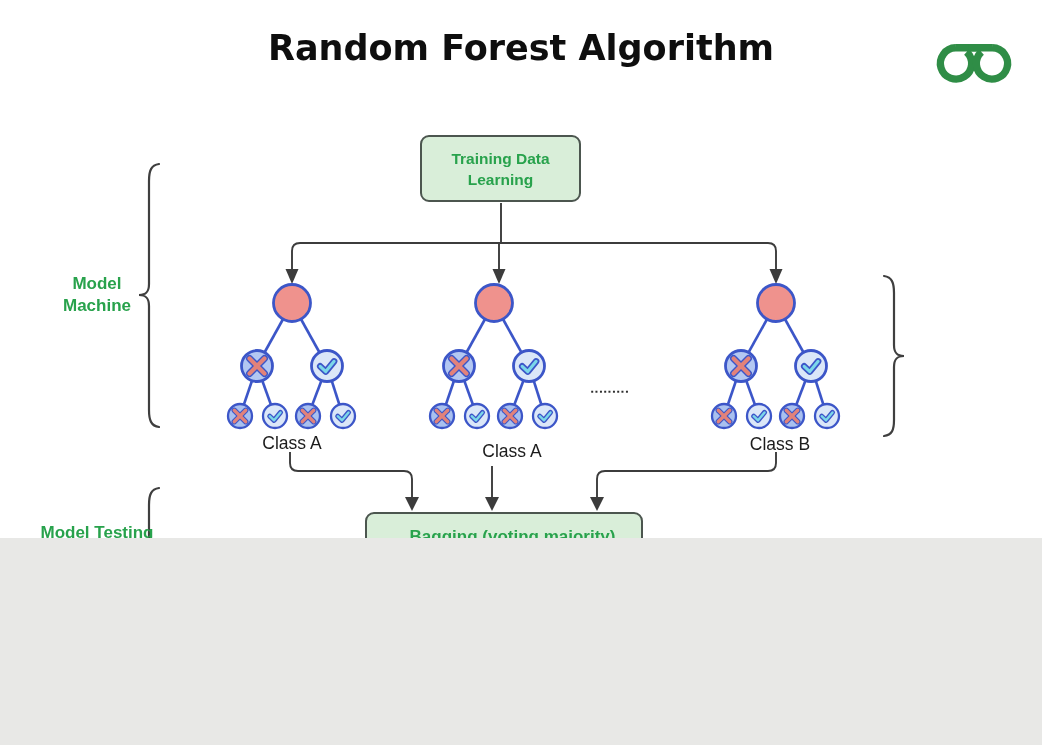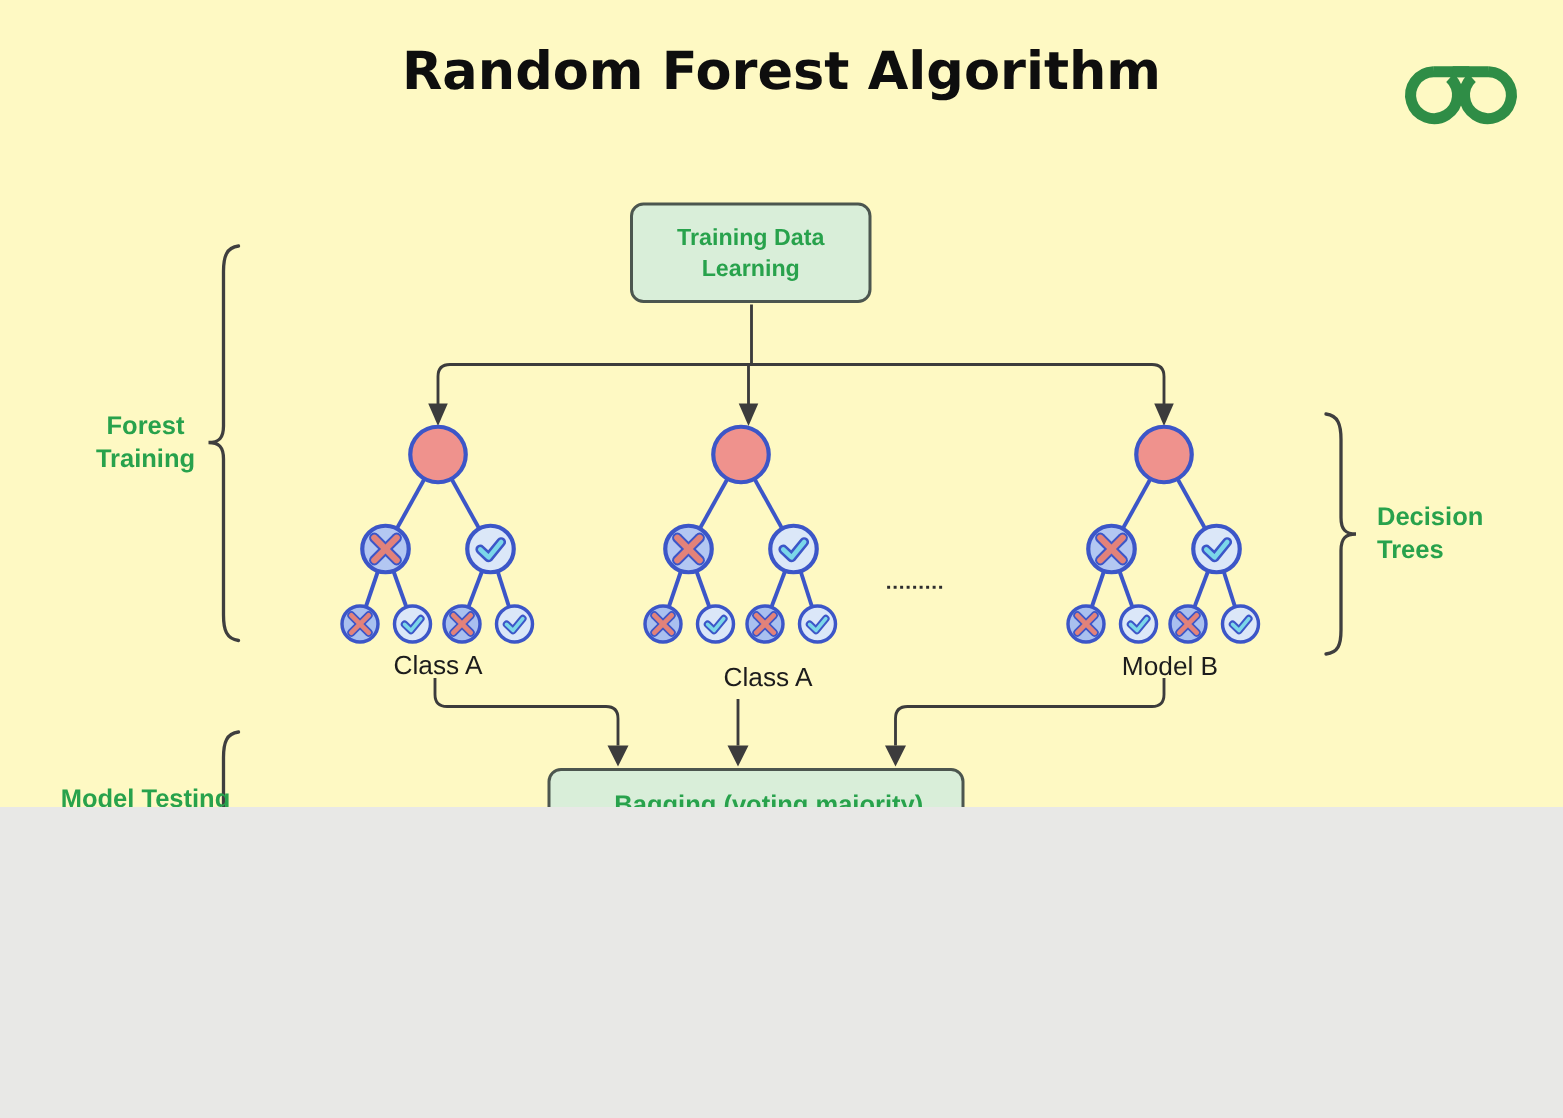--- a/index.html
+++ b/index.html
@@ -1,18 +1,18 @@
 <!DOCTYPE html>
 <html><head>
 <meta charset="utf-8">
 <style>
   * { margin:0; padding:0; box-sizing:border-box; }
   html,body { background:#e8e8e6; }
   body { font-family:"Liberation Sans", sans-serif; }
-  #canvas { position:relative; width:1042px; height:538px; background:#fef9c3; overflow:hidden; }
+  #canvas { position:relative; width:1042px; height:538px; background:#ffffff; overflow:hidden; }
 
   .title {
     position:absolute; left:0; top:27px; width:100%;
     text-align:center; font-family:"DejaVu Sans", sans-serif;
     font-weight:700; font-size:35px; line-height:43px; color:#0e0e0e;
   }
 
   .gbox {
     position:absolute; background:#d9eed9; border:2px solid #4c564f;
     border-radius:9px; display:flex; align-items:center; justify-content:center;
@@ -193,24 +193,23 @@
     </g>
   </svg>
 
   <div class="gbox" id="training-box">
     <span>Training Data Learning</span>
   </div>
   <div class="gbox" id="bagging-box">
     <span>Bagging (voting majority)</span>
   </div>
 
-  <div class="side-label" id="model-training">Forest Training</div>
+  <div class="side-label" id="model-training">Model Machine</div>
   <div class="side-label" id="model-testing">Model Testing</div>
-  <div class="side-label" id="decision-trees">Decision Trees</div>
 
   <div id="dots">▪▪▪▪▪▪▪▪▪</div>
 
   <div id="final-class">Class A</div>
 
 <div class="class-label" style="left: 232px; top: 433px;">Class A</div>
     <div class="class-label" style="left: 452px; top: 441px;">Class A</div>
-    <div class="class-label" style="left: 720px; top: 434px;">Model B</div>
+    <div class="class-label" style="left: 720px; top: 434px;">Class B</div>
   </div>
 
 </body></html>

